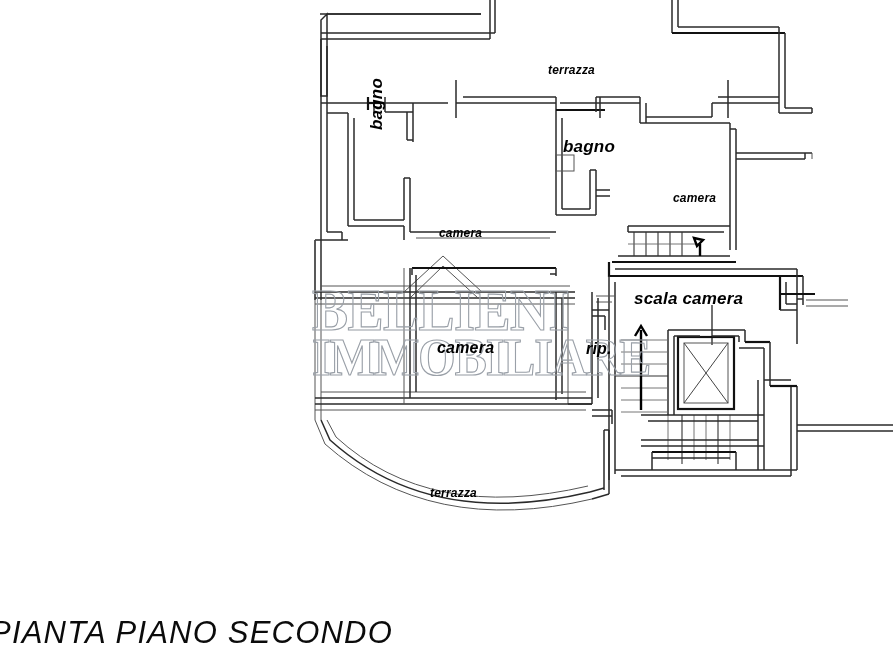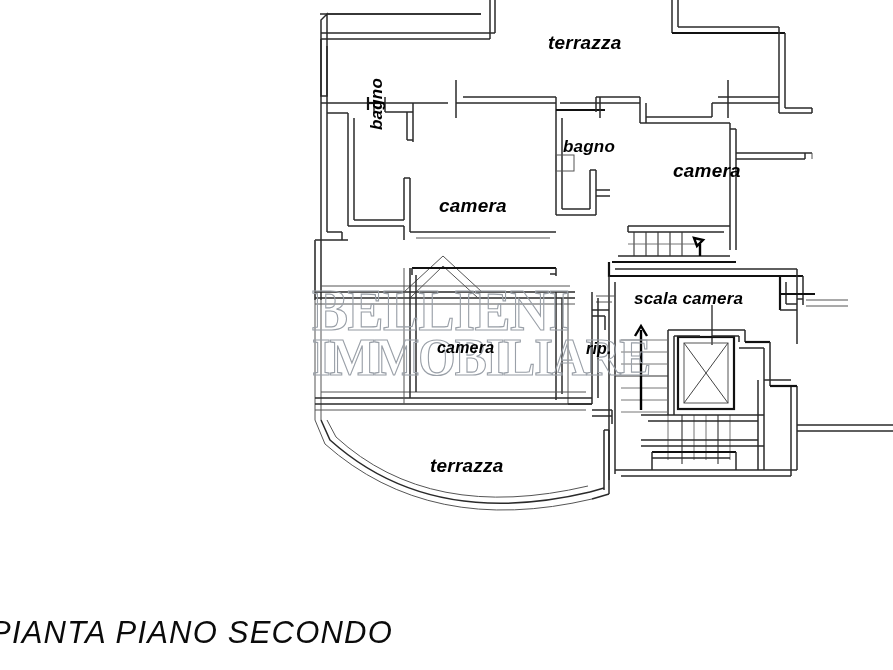--- a/index.html
+++ b/index.html
@@ -71,21 +71,21 @@
     position: absolute;
     font-family: "Liberation Sans", sans-serif;
     font-style: italic;
     font-weight: 700;
     color: #000000;
     white-space: nowrap;
     letter-spacing: 0.2px;
     line-height: 1;
     user-select: none;
   }
-  .sz-18 { font-size: 19px; }
+  .sz-18 { font-size: 12px; margin-top: 31px; }
   .sz-17 { font-size: 17px; }
   .sz-16 { font-size: 16px; }
   .rot90 {
     transform: rotate(-90deg);
     transform-origin: left top;
   }
   #title-caption {
     position: absolute;
     left: -10px;
     top: 615px;

